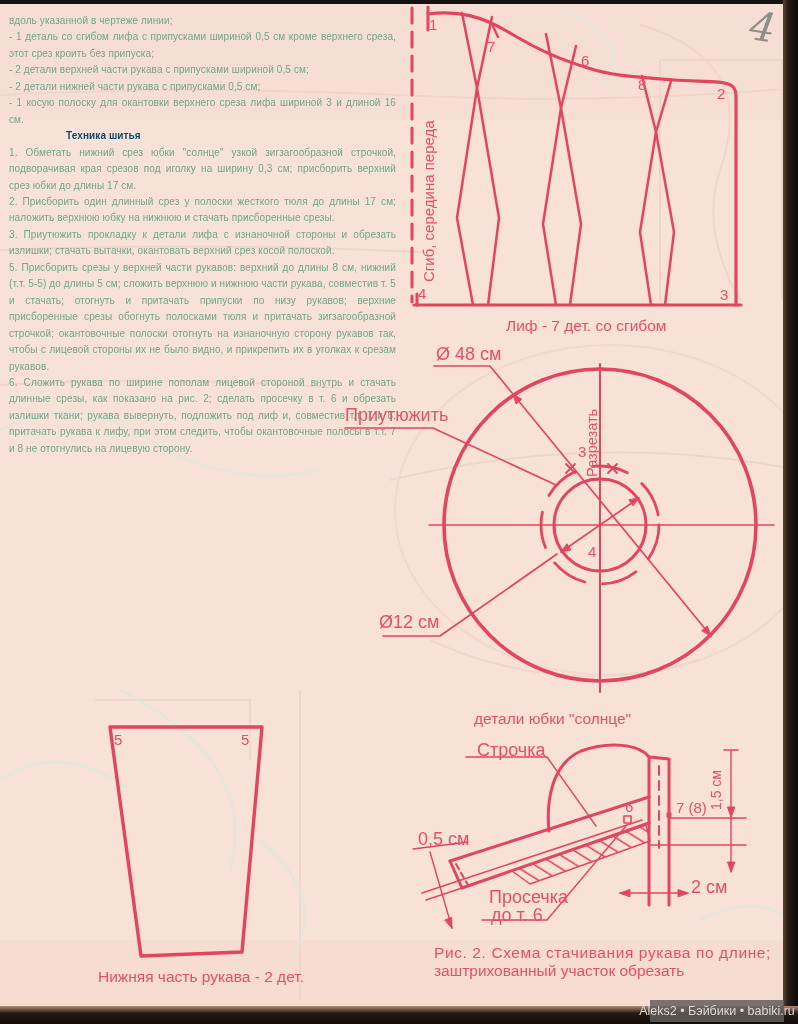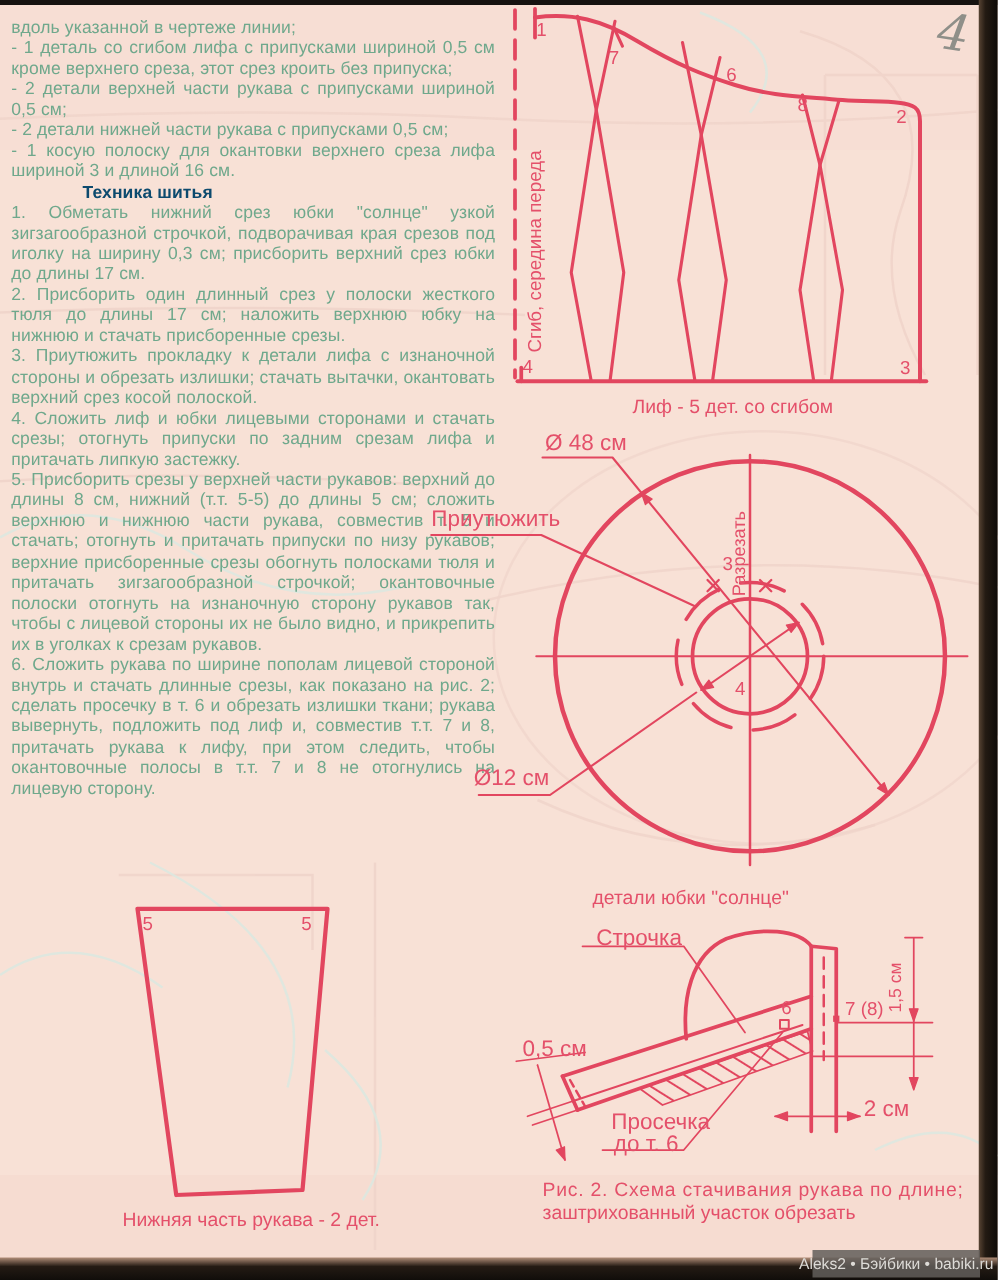--- a/index.html
+++ b/index.html
@@ -6,21 +6,21 @@
   html,body { width:798px; height:1024px; overflow:hidden; background:#111; }
   .page {
     position:relative; width:798px; height:1024px;
     background:#f8e1d6;
     font-family:"Liberation Sans", sans-serif;
   }
   .bg-svg, .diag-svg { position:absolute; left:0; top:0; pointer-events:none; }
   
   .text-col {
     position:absolute; left:9px; top:13px; width:387px;
-    color:#6fa88c; font-size:14px; line-height:16.45px;
+    color:#6fa88c; font-size:10px; line-height:16.45px;
     text-align:justify; letter-spacing:.1px;
   }
   .text-col p { margin:0; }
   .sec-title { font-weight:bold; color:#0c4a6e; text-indent:57px; text-align:left; }
   
   .rl { position:absolute; color:#e4506a; font-size:18px; white-space:nowrap; }
   .rl.pt { font-size:15px; font-weight:normal; }
   .rl.cap { font-size:15.5px; }
   .rot { transform-origin:0 0; transform:rotate(-90deg); }
   .hand4 {
@@ -73,21 +73,20 @@
   <div class="text-col">
     <p>вдоль указанной в чертеже линии;</p>
     <p>- 1 деталь со сгибом лифа с припусками шириной 0,5 см кроме верхнего среза, этот срез кроить без припуска;</p>
     <p>- 2 детали верхней части рукава с припусками шириной 0,5 см;</p>
     <p>- 2 детали нижней части рукава с припусками 0,5 см;</p>
     <p>- 1 косую полоску для окантовки верхнего среза лифа шириной 3 и длиной 16 см.</p>
     <p class="sec-title">Техника шитья</p>
     <p>1. Обметать нижний срез юбки "солнце" узкой зигзагообразной строчкой, подворачивая края срезов под иголку на ширину 0,3 см; присборить верхний срез юбки до длины 17 см.</p>
     <p>2. Присборить один длинный срез у полоски жесткого тюля до длины 17 см; наложить верхнюю юбку на нижнюю и стачать присборенные срезы.</p>
     <p>3. Приутюжить прокладку к детали лифа с изнаночной стороны и обрезать излишки; стачать вытачки, окантовать верхний срез косой полоской.</p>
-    <p>4. Сложить лиф и юбки лицевыми сторонами и стачать срезы; отогнуть припуски по задним срезам лифа и притачать липкую застежку.</p>
     <p>5. Присборить срезы у верхней части рукавов: верхний до длины 8 см, нижний (т.т. 5-5) до длины 5 см; сложить верхнюю и нижнюю части рукава, совместив т. 5 и стачать; отогнуть и притачать припуски по низу рукавов; верхние присборенные срезы обогнуть полосками тюля и притачать зигзагообразной строчкой; окантовочные полоски отогнуть на изнаночную сторону рукавов так, чтобы с лицевой стороны их не было видно, и прикрепить их в уголках к срезам рукавов.</p>
     <p>6. Сложить рукава по ширине пополам лицевой стороной внутрь и стачать длинные срезы, как показано на рис. 2; сделать просечку в т. 6 и обрезать излишки ткани; рукава вывернуть, подложить под лиф и, совместив т.т. 7 и 8, притачать рукава к лифу, при этом следить, чтобы окантовочные полосы в т.т. 7 и 8 не отогнулись на лицевую сторону.</p>
   </div>
 
   <svg class="diag-svg" width="798" height="1024" viewBox="0 0 798 1024">
     <defs>
       <pattern id="hatch" width="11" height="11" patternUnits="userSpaceOnUse" patternTransform="rotate(-58)">
         <line x1="0" y1="0" x2="0" y2="11" stroke="#e2465f" stroke-width="3.2"></line>
       </pattern>
     </defs>
@@ -166,21 +165,21 @@
   </svg>
 
   <div class="rl pt" style="left:429px;top:16px">1</div>
   <div class="rl pt" style="left:487px;top:38px">7</div>
   <div class="rl pt" style="left:581px;top:52px">6</div>
   <div class="rl pt" style="left:638px;top:76px">8</div>
   <div class="rl pt" style="left:717px;top:85px">2</div>
   <div class="rl pt" style="left:418px;top:285px">4</div>
   <div class="rl pt" style="left:720px;top:286px">3</div>
   <div class="rl rot" style="left:420px;top:282px;font-size:15px">Сгиб, середина переда</div>
-  <div class="rl cap" style="left:506px;top:317px">Лиф - 5 дет. со сгибом</div>
+  <div class="rl cap" style="left:506px;top:317px">Лиф - 7 дет. со сгибом</div>
 
   <div class="rl" style="left:436px;top:344px">Ø 48 см</div>
   <div class="rl" style="left:345px;top:405px">Приутюжить</div>
   <div class="rl rot" style="left:584px;top:477px;font-size:14.5px">Разрезать</div>
   <div class="rl pt" style="left:578px;top:443px">3</div>
   <div class="rl pt" style="left:588px;top:543px">4</div>
   <div class="rl" style="left:379px;top:612px">Ø12 см</div>
   <div class="rl cap" style="left:474px;top:710px">детали юбки "солнце"</div>
 
   <div class="rl pt" style="left:114px;top:731px">5</div>

